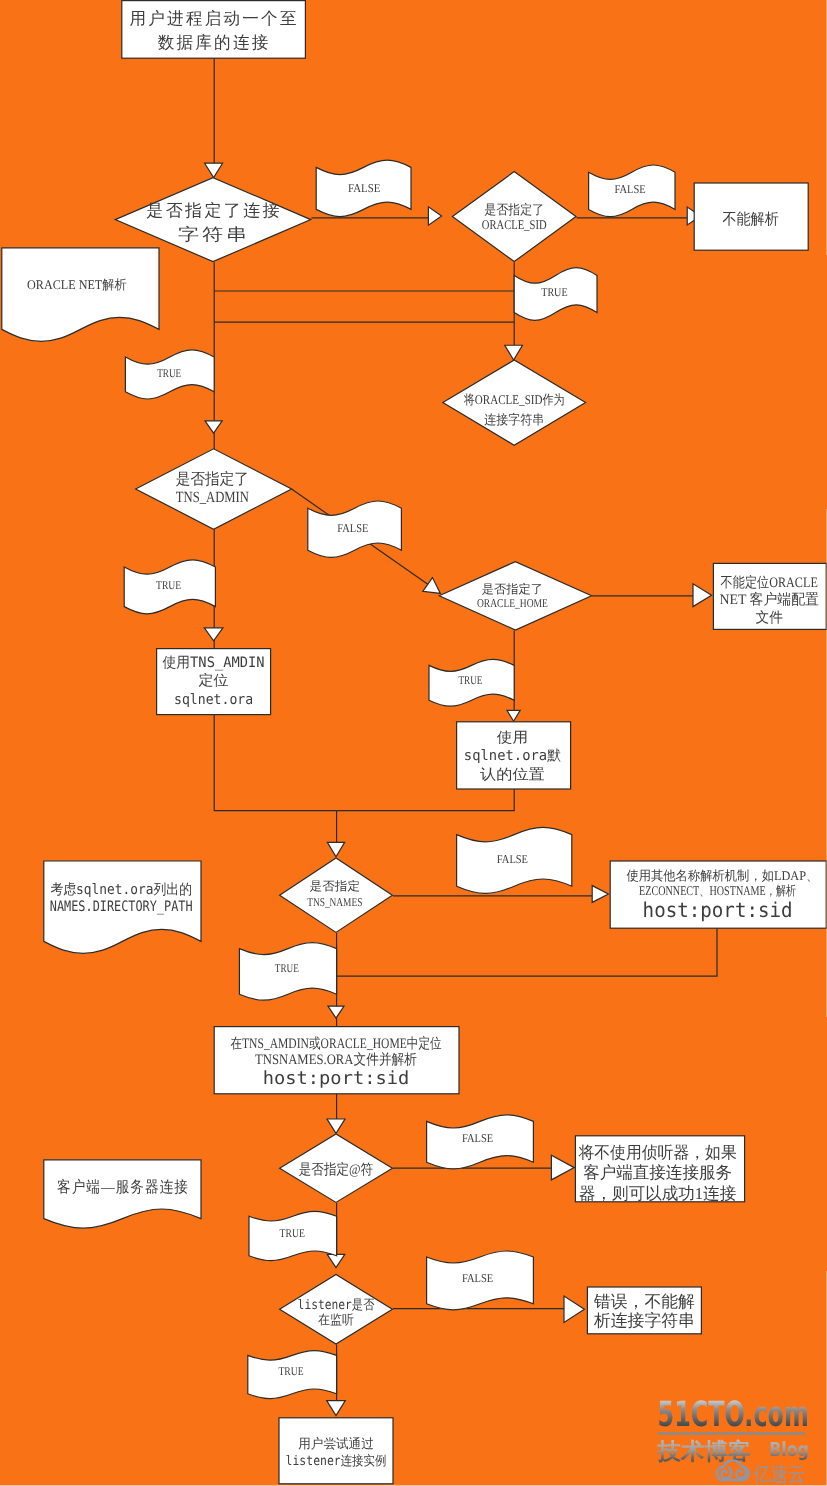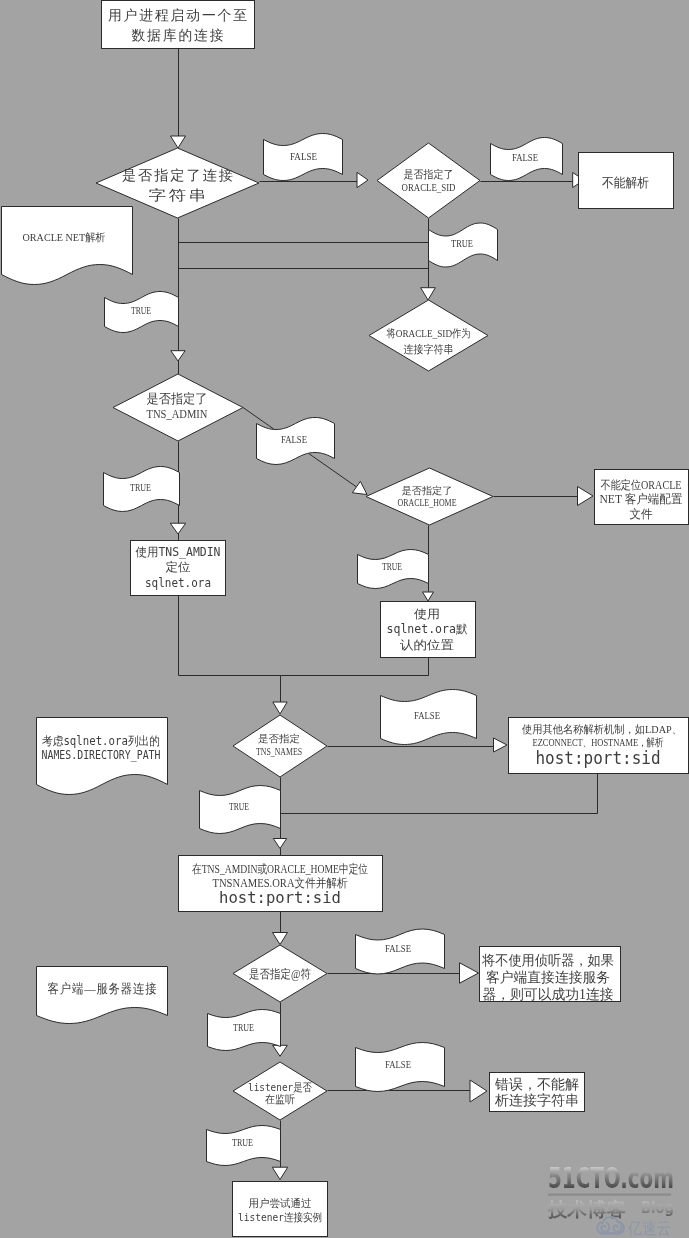--- a/index.html
+++ b/index.html
@@ -1,17 +1,17 @@
 <!DOCTYPE html>
 <html><head>
 <meta charset="utf-8">
 <title>Oracle Net Connection Flowchart</title>
 <style>
   html,body{margin:0;padding:0;background:#ffffff;}
-  #page{position:relative;width:689px;height:1238px;background:#a3a3a3;overflow:hidden;}
+  #page{position:relative;width:689px;height:1238px;background:#f97316;overflow:hidden;}
   #chart{position:absolute;left:0;top:0;}
   .shape{fill:#ffffff;stroke:#2b2b2b;stroke-width:1;}
   .conn{fill:none;stroke:#2b2b2b;stroke-width:1;}
   .arrow{fill:#ffffff;stroke:#2b2b2b;stroke-width:1;stroke-linejoin:miter;}
   text{fill:#3d3d3d;}
 </style>
 </head>
 <body>
 
 <div id="page">

